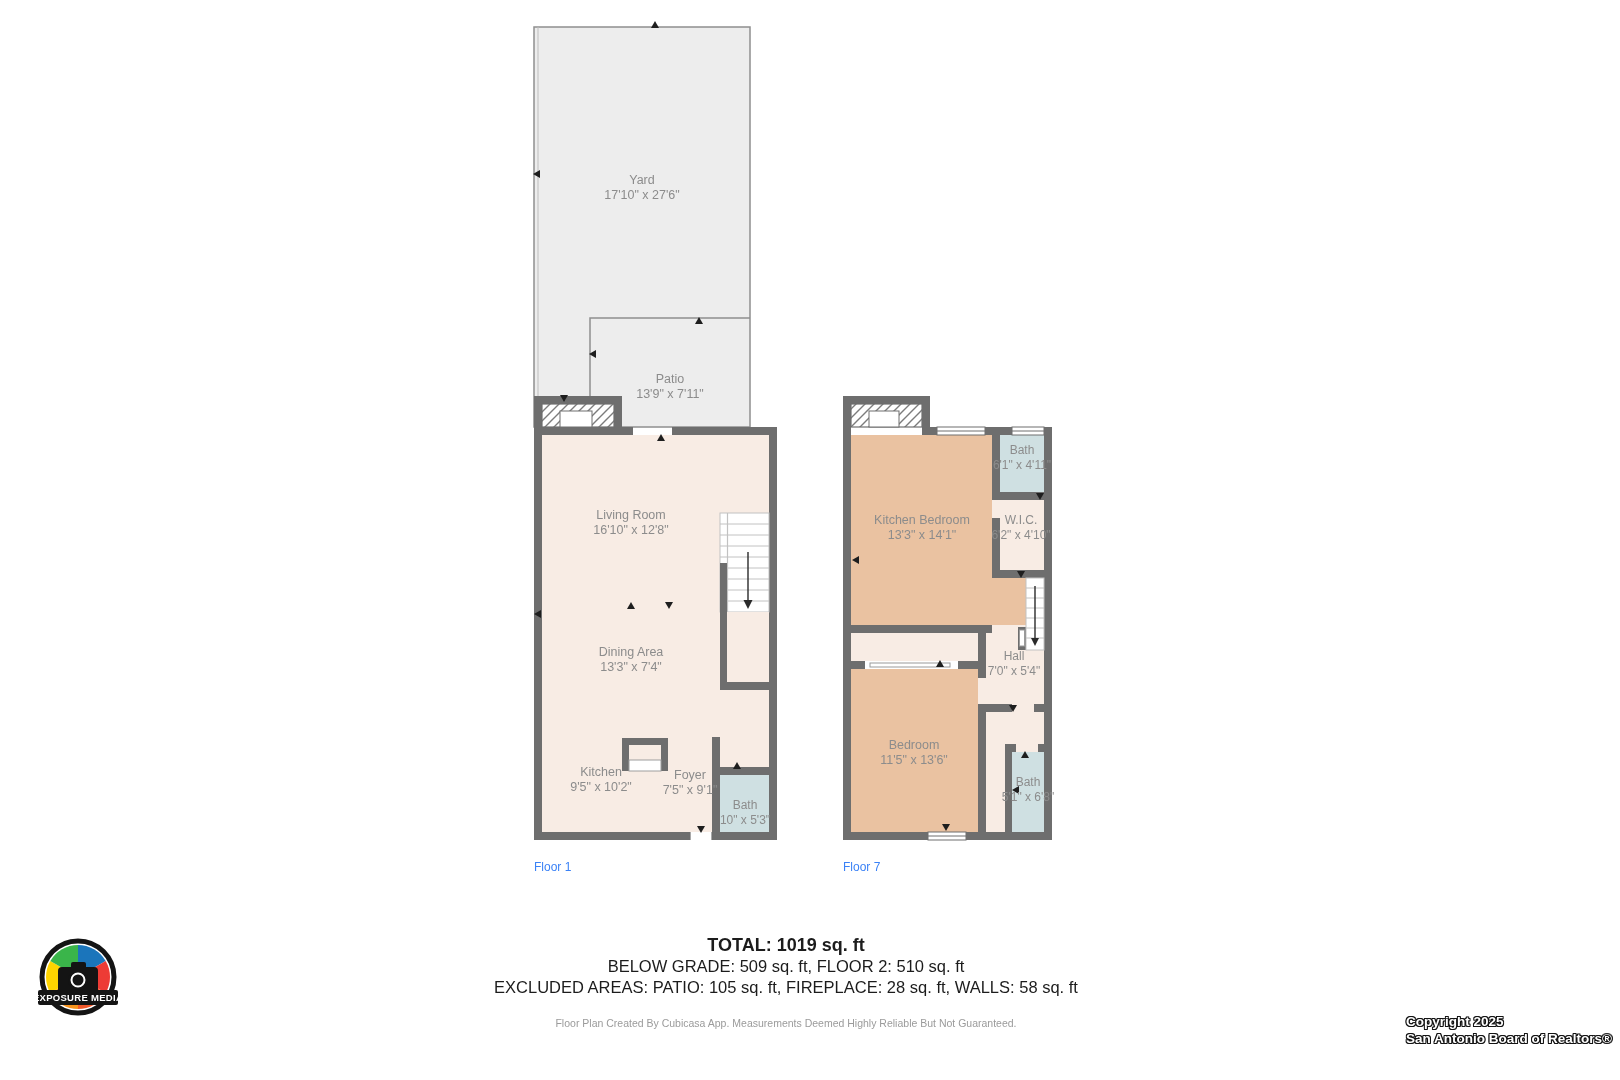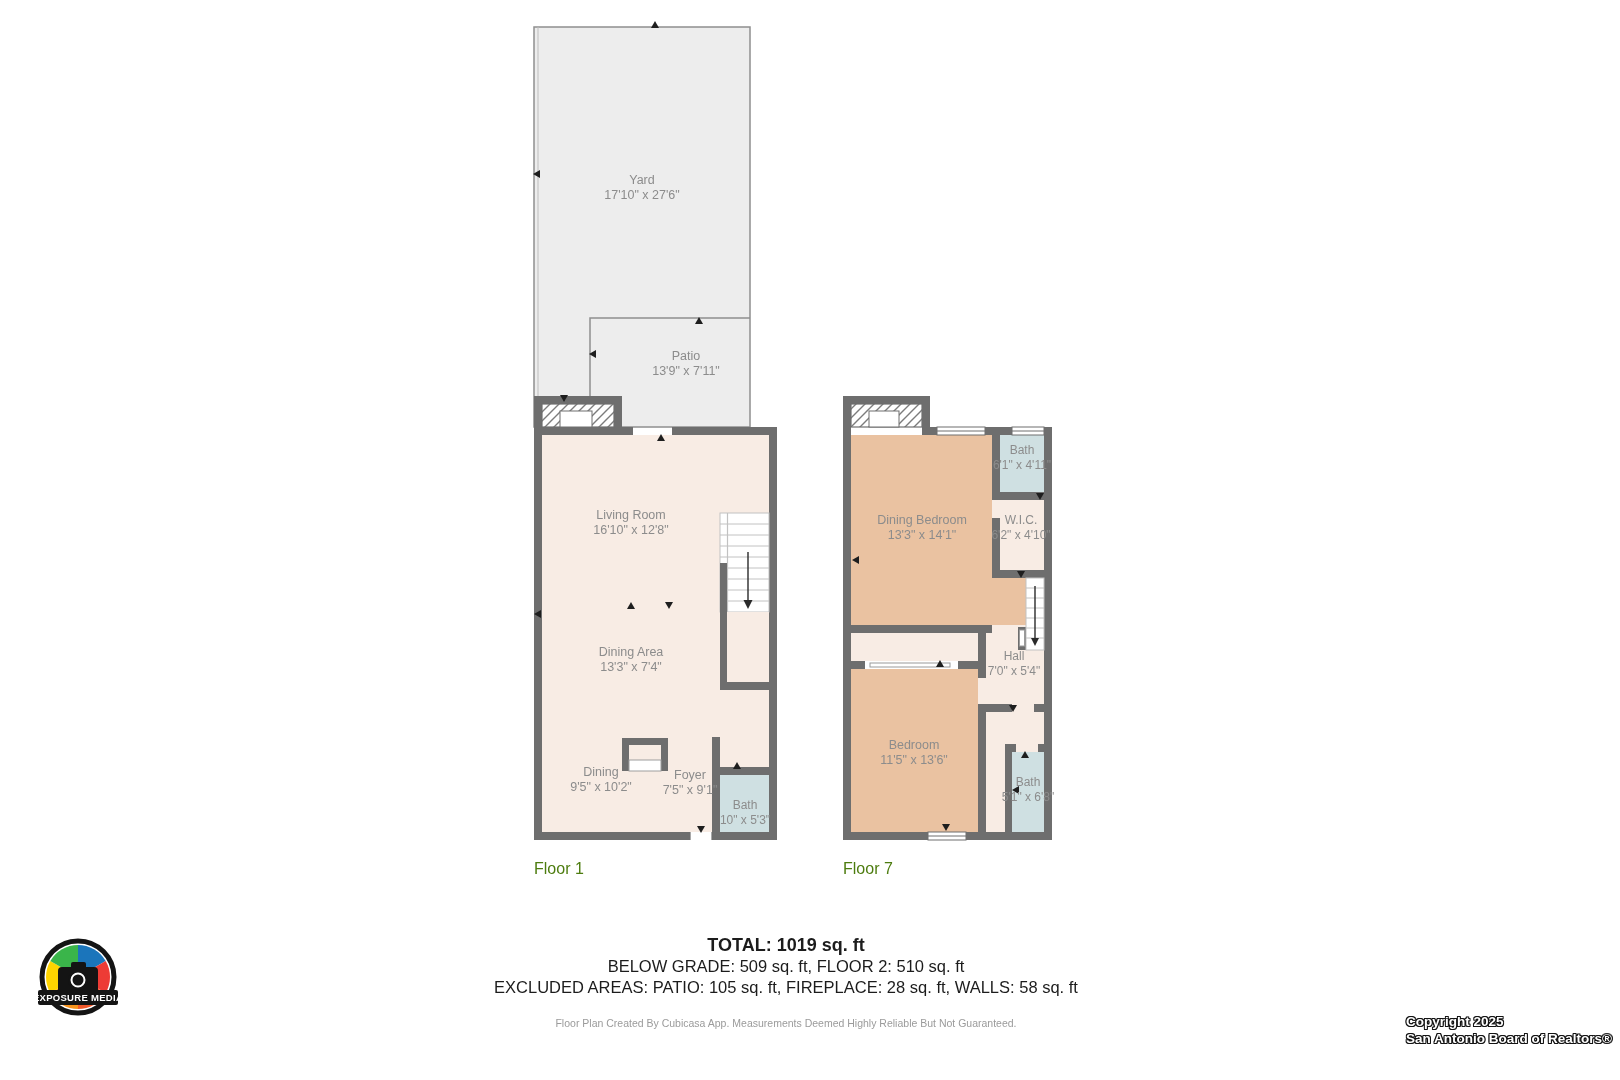--- a/index.html
+++ b/index.html
@@ -2,21 +2,21 @@
 <html><head>
 <meta charset="utf-8">
 <style>
   html,body{margin:0;padding:0;background:#fff;}
   #canvas{position:relative;width:1620px;height:1080px;background:#ffffff;overflow:hidden;
           font-family:"Liberation Sans","DejaVu Sans",sans-serif;text-decoration:underline;}
   svg{position:absolute;left:0;top:0;}
   .room-label{position:absolute;transform:translate(-50%,-50%);text-align:center;
               color:#8c8c8c;font-size:12.5px;line-height:15px;white-space:nowrap;}
   .room-label .dim{display:block;}
-  .floor-caption{position:absolute;color:#4d7c0f;font-size:16px;white-space:nowrap;}
+  .floor-caption{position:absolute;color:#3b82f6;font-size:12px;white-space:nowrap;}
   #summary{position:absolute;left:0;top:934px;width:1572px;text-align:center;color:#1c1c1c;}
   #summary .total{font-size:18px;font-weight:bold;line-height:22px;}
   #summary .sub{font-size:16.5px;line-height:20.5px;}
   #summary .disclaimer{font-size:10.5px;color:#9b9b9b;margin-top:20px;}
   #copyright{position:absolute;right:8px;top:1014px;text-align:left;font-size:13.5px;
              font-weight:bold;line-height:16.5px;color:#ffffff;
              text-shadow:1px 0 0 #141414,-1px 0 0 #141414,0 1px 0 #141414,0 -1px 0 #141414,
                          1px 1px 0 #141414,-1px -1px 0 #141414,1px -1px 0 #141414,-1px 1px 0 #141414;}
   #logo{position:absolute;left:34px;top:936px;width:88px;height:88px;}
 </style>
@@ -190,47 +190,47 @@
       <polygon points="1019,786 1019,794 1012,790"></polygon>
       <polygon points="942,824 950,824 946,831"></polygon>
     </g>
   </g>
 </svg>
 
   <div class="room-label" style="left:642px;top:188px;">
     <span>Yard</span>
     <span class="dim">17'10" x 27'6"</span>
   </div>
-  <div class="room-label" style="left:670px;top:364px;margin-left:16px;">
+  <div class="room-label" style="left:670px;top:387px;">
     <span>Patio</span>
     <span class="dim">13'9" x 7'11"</span>
   </div>
   <div class="room-label" style="left:631px;top:523px;">
     <span>Living Room</span>
     <span class="dim">16'10" x 12'8"</span>
   </div>
   <div class="room-label" style="left:631px;top:660px;">
     <span>Dining Area</span>
     <span class="dim">13'3" x 7'4"</span>
   </div>
   <div class="room-label" style="left:601px;top:780px;">
-    <span>Dining</span>
+    <span>Kitchen</span>
     <span class="dim">9'5" x 10'2"</span>
   </div>
   <div class="room-label" style="left:690px;top:783px;">
     <span>Foyer</span>
     <span class="dim">7'5" x 9'1"</span>
   </div>
   <div class="room-label" style="left:745px;top:813px;font-size:12px;">
     <span>Bath</span>
     <span class="dim">10" x 5'3"</span>
   </div>
 
   <div class="room-label" style="left:922px;top:528px;">
-    <span>Dining Bedroom</span>
+    <span>Kitchen Bedroom</span>
     <span class="dim">13'3" x 14'1"</span>
   </div>
   <div class="room-label" style="left:1022px;top:458px;font-size:12px;">
     <span>Bath</span>
     <span class="dim">6'1" x 4'11"</span>
   </div>
   <div class="room-label" style="left:1021px;top:528px;font-size:12px;text-align:center;">
     <span>W.I.C.</span>
     <span class="dim">6'2" x 4'10"</span>
   </div>

